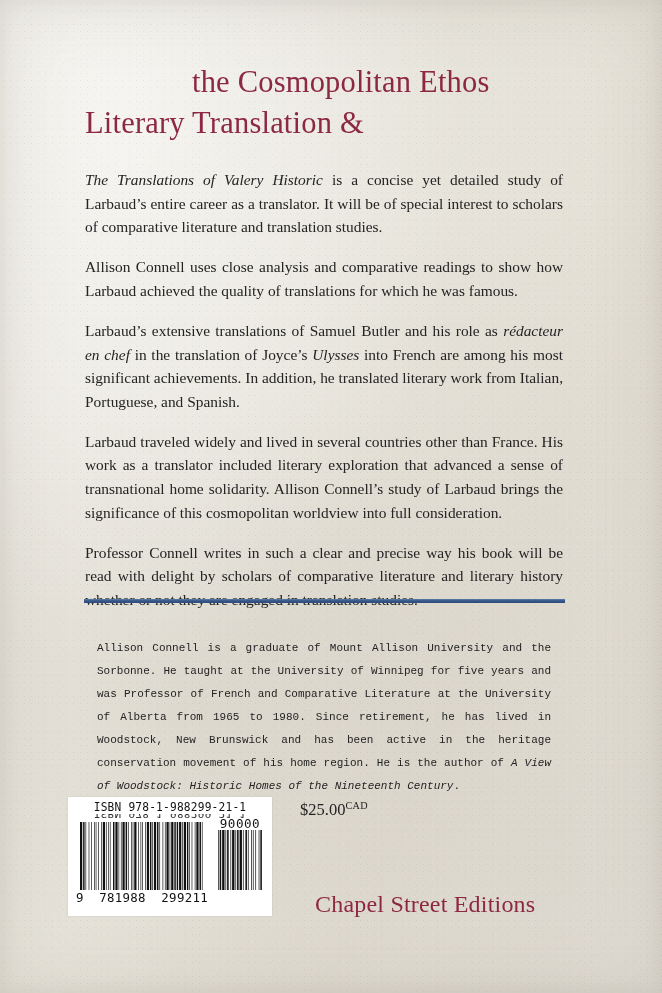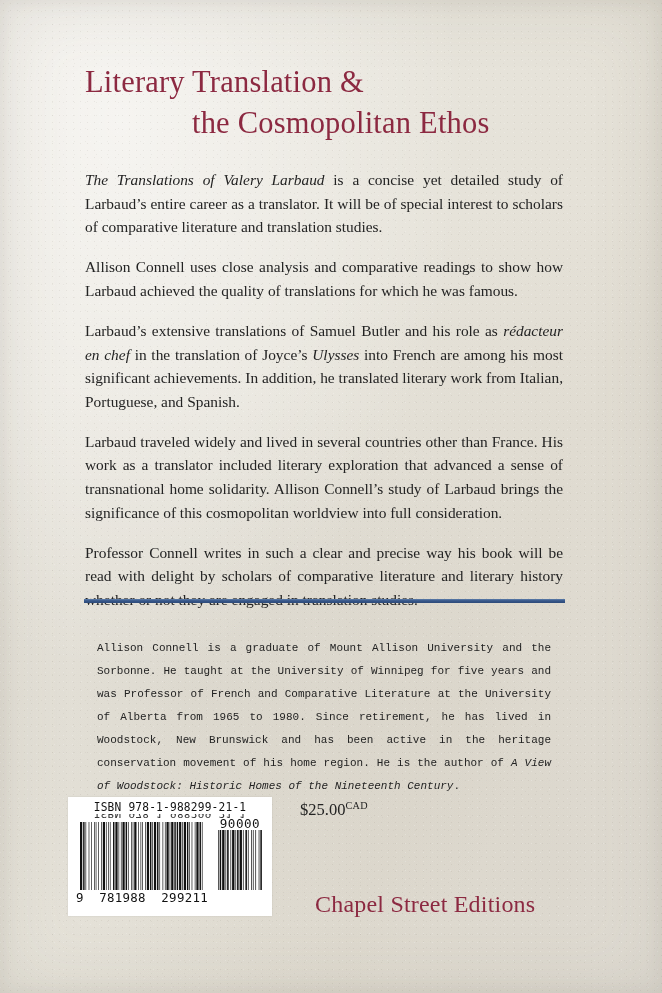--- a/index.html
+++ b/index.html
@@ -212,26 +212,26 @@
   }
 </style>
 </head>
 <body>
 
 <div id="cover">
 
   <div id="grain"></div>
 
   <div id="title-block">
+    <div class="title-line title-line-2">the Cosmopolitan Ethos</div>
     <div class="title-line">Literary Translation &amp;</div>
-    <div class="title-line title-line-2">the Cosmopolitan Ethos</div>
   </div>
 
   <div id="blurb">
-      <p><span class="it">The Translations of Valery Larbaud</span><span> is a concise yet detailed study of Larbaud’s entire career as a translator. It will be of special interest to scholars of comparative literature and translation studies.</span></p>
+      <p><span class="it">The Translations of Valery Historic</span><span> is a concise yet detailed study of Larbaud’s entire career as a translator. It will be of special interest to scholars of comparative literature and translation studies.</span></p>
       <p><span>Allison Connell uses close analysis and comparative readings to show how Larbaud achieved the quality of translations for which he was famous.</span></p>
       <p><span>Larbaud’s extensive translations of Samuel Butler and his role as </span><span class="it">rédacteur en chef</span><span> in the translation of Joyce’s </span><span class="it">Ulysses</span><span> into French are among his most significant achievements. In addition, he translated literary work from Italian, Portuguese, and Spanish.</span></p>
       <p><span>Larbaud traveled widely and lived in several countries other than France. His work as a translator included literary exploration that advanced a sense of transnational home solidarity. Allison Connell’s study of Larbaud brings the significance of this cosmopolitan worldview into full consideration.</span></p>
       <p><span>Professor Connell writes in such a clear and precise way his book will be read with delight by scholars of comparative literature and literary history whether or not they are engaged in translation studies.</span></p>
     </div>
 
   <div id="divider"></div>
 
   <div id="bio">
     <p><span>Allison Connell is a graduate of Mount Allison University and the Sorbonne. He taught at the University of Winnipeg for five years and was Professor of French and Comparative Literature at the University of Alberta from 1965 to 1980.  Since retirement, he has lived in Woodstock, New Brunswick and has been active in the heritage conservation movement of his home region. He is the author of </span><span class="it">A View of Woodstock: Historic Homes of the Nineteenth Century</span><span>.</span></p>

